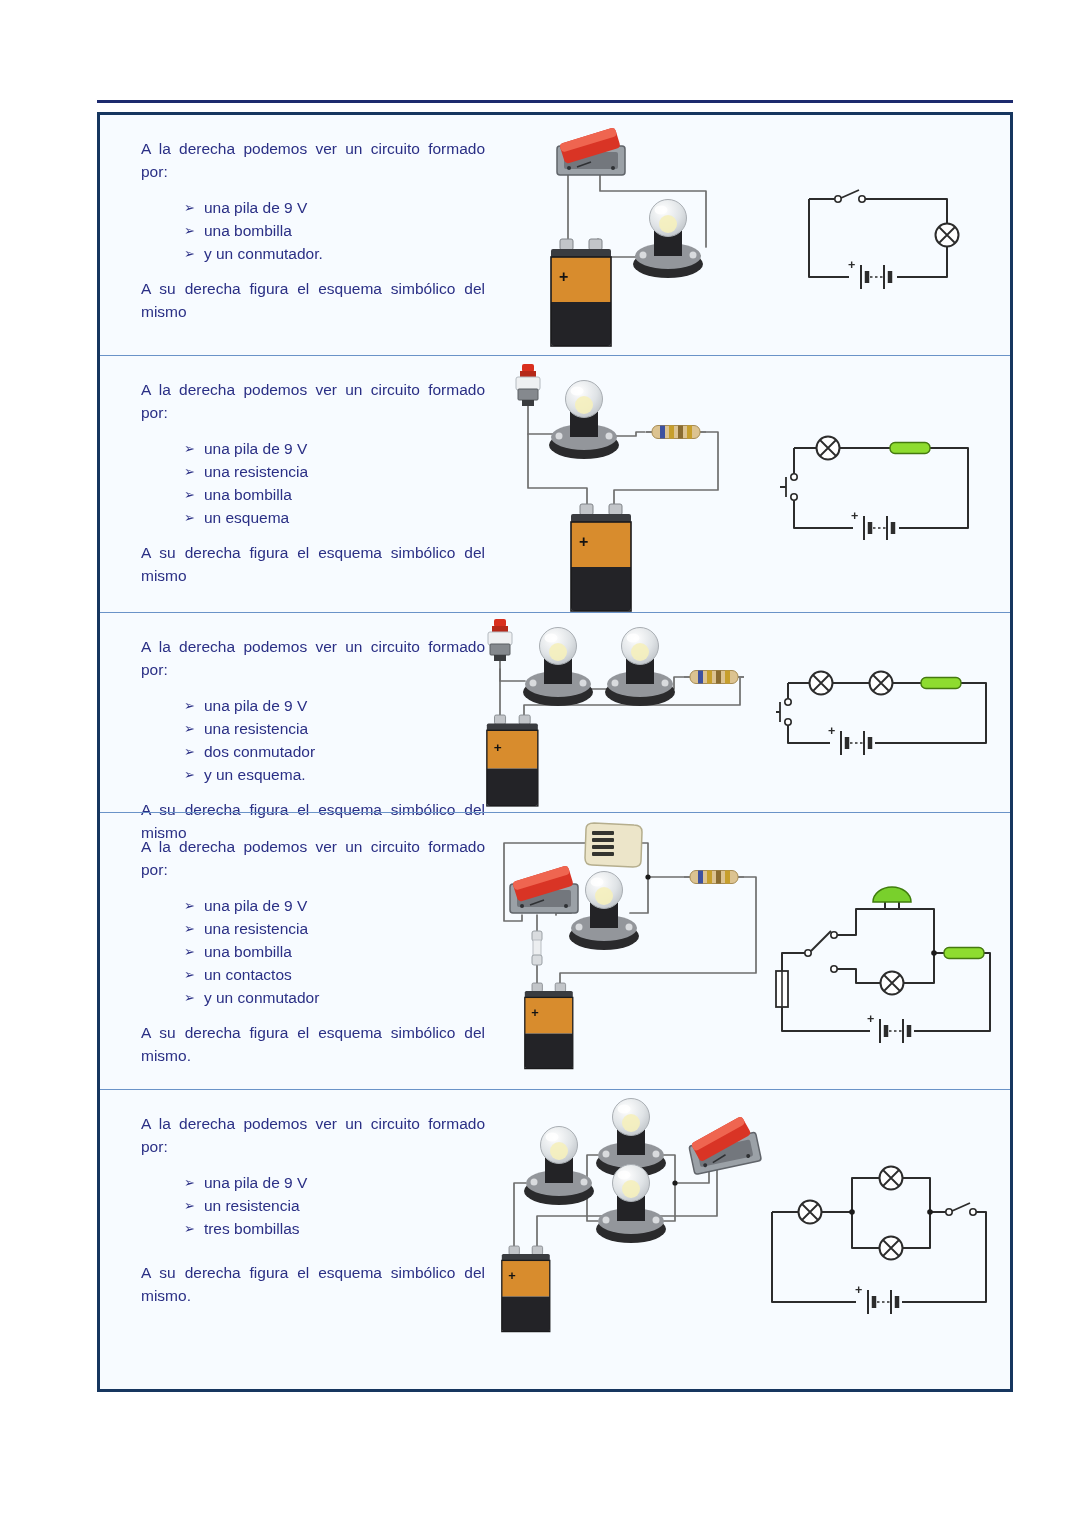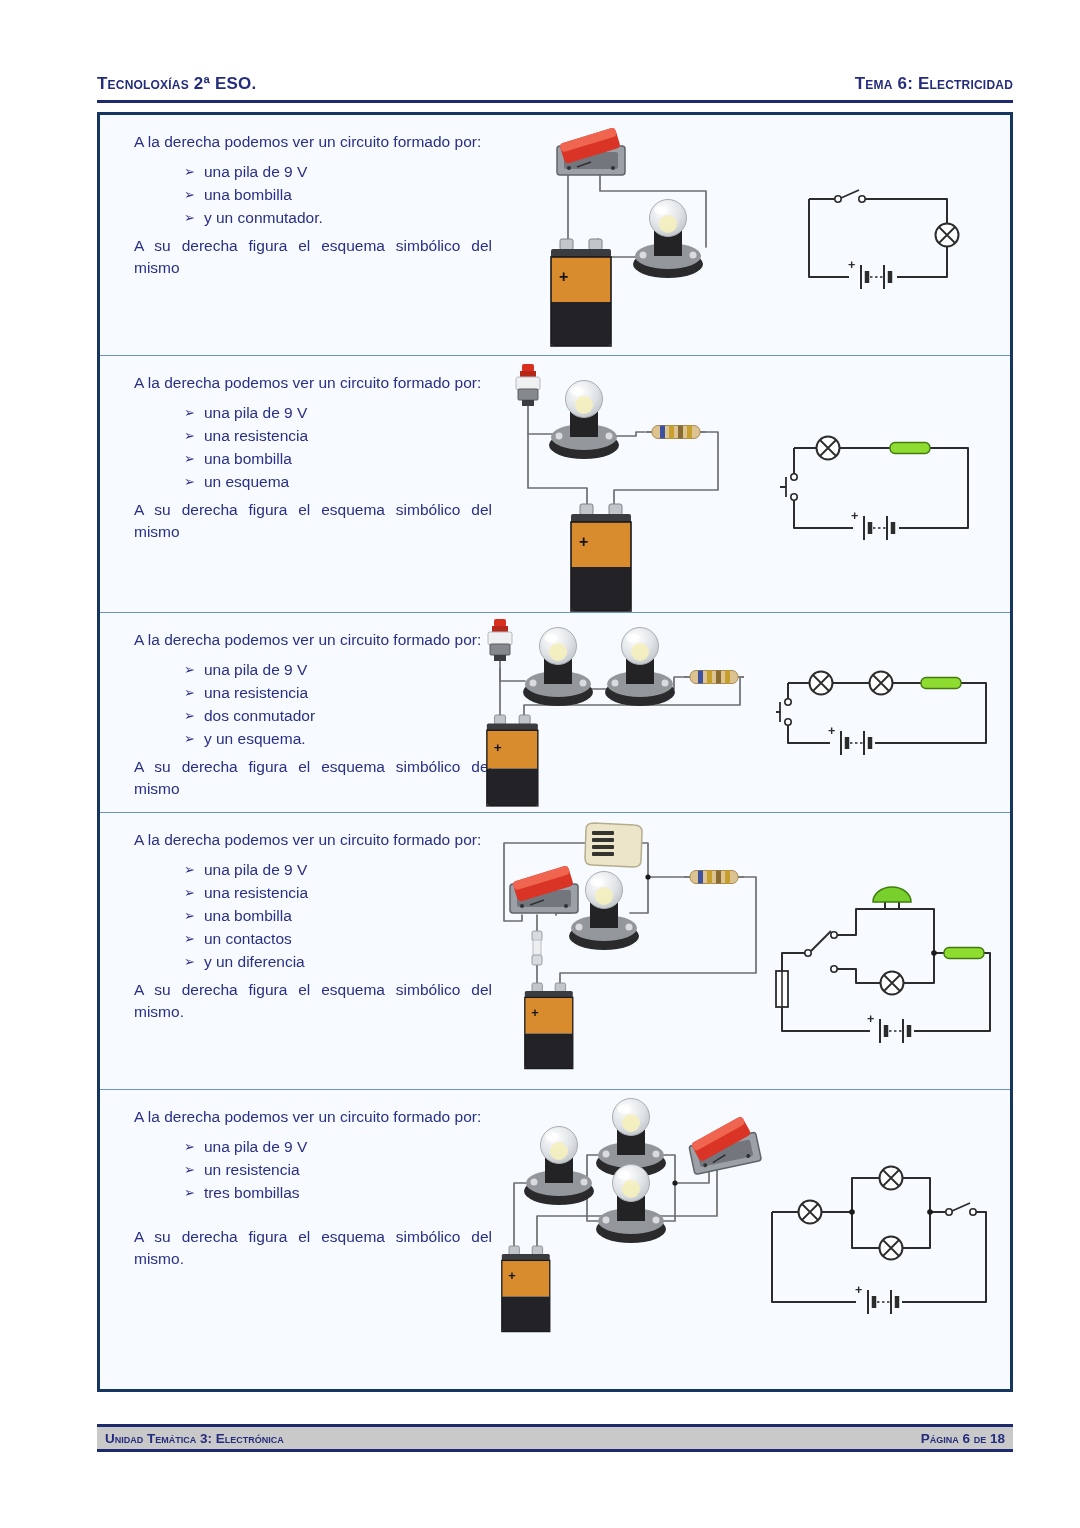--- a/index.html
+++ b/index.html
@@ -15,21 +15,21 @@
   .panel-title{height:38px;background:#a5cdf2;color:#173a6e;font-weight:700;font-size:21px;line-height:38px;text-align:center;letter-spacing:.4px}
 
   section{position:relative}
   #s1{height:240px}
   #s2{height:257px;border-top:1px solid #6a93c8}
   #s3{height:200px;border-top:1px solid #6a93c8}
   #s4{height:277px;border-top:1px solid #6a93c8}
   #s5{height:262px;border-top:1px solid #6a93c8}
 
   .txt{position:absolute;left:28px;top:10px;width:370px;color:#2a2f85;font-size:15.5px;line-height:22.5px;text-align:justify}
-  .txt p{margin:6px}
+  .txt p{margin:13px}
   ul.items{list-style:none;padding-left:56px;margin:1px 0}
   ul.items li{display:flex;gap:9px;line-height:23px}
   .bul{font-size:13px;line-height:23px}
   .gap-top{margin-top:22px !important}
 
   .photo,.schem{position:absolute}
   .wire{fill:none;stroke:#6e6e6e;stroke-width:1.7;stroke-linejoin:round;stroke-linecap:round}
   .sw{fill:none;stroke:#2c2c2c;stroke-width:2;stroke-linejoin:round}
   .dot{fill:#1b1b1b}
   text.pplus{font-family:"Liberation Sans",sans-serif;font-size:16px;font-weight:700;fill:#131313}
@@ -140,24 +140,20 @@
     </g>
     <g id="fuseS">
       <rect x="-6" y="-18" width="12" height="36" fill="#fff" stroke="#2c2c2c" stroke-width="1.8"></rect>
       <path d="M0 -18 V18" stroke="#2c2c2c" stroke-width="1.6" fill="none"></path>
     </g>
   </defs>
 </svg>
 
 <div class="page">
 
-  <div class="hdr">
-    <span>Tecnoloxías 2ª ESO.</span>
-    <span>Tema 6: Electricidad</span>
-  </div>
   <div class="hdr-rule"></div>
 
   <div class="panel">
 
     <section id="s1">
       <div class="txt">
         <p>A la derecha podemos ver un circuito formado por:</p>
         <ul class="items">
           <li>
               <span class="bul">➢</span>
@@ -298,21 +294,21 @@
           <li>
               <span class="bul">➢</span>
               <span>una bombilla</span>
             </li>
           <li>
               <span class="bul">➢</span>
               <span>un contactos</span>
             </li>
           <li>
               <span class="bul">➢</span>
-              <span>y un diferencia</span>
+              <span>y un conmutador</span>
             </li>
         </ul>
         <p>A su derecha figura el esquema simbólico del mismo.</p>
       </div>
       <svg class="photo" style="left:398px;top:4px" width="272" height="272" viewBox="0 0 272 272" role="img">
         <g>
           <path class="wire" d="M87 26 H6 V104 H24 V98"></path>
           <path class="wire" d="M142 26 H150 V60"></path>
           <path class="wire" d="M150 60 H186"></path>
           <path class="wire" d="M132 96 H150 V60"></path>
@@ -388,18 +384,14 @@
         <circle class="dot" cx="170" cy="62" r="2.8"></circle>
         <use href="#lampS" transform="translate(50,62)"></use>
         <use href="#lampS" transform="translate(131,28)"></use>
         <use href="#lampS" transform="translate(131,98)"></use>
         <use href="#swS" transform="translate(186,62)"></use>
         <use href="#battS" transform="translate(120,152)"></use>
       </svg>
     </section>
   </div>
 
-  <div class="ftr">
-    <span>Unidad Temática 3: Electrónica</span>
-    <span>Página 6 de 18</span>
-  </div>
 
 </div>
 
 </body></html>

